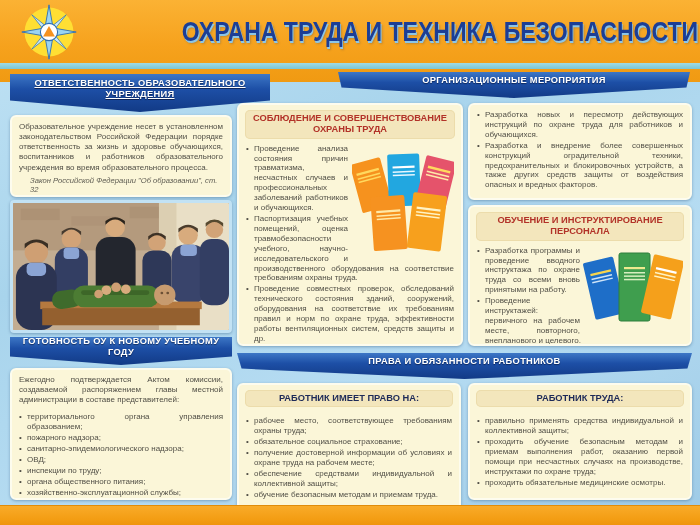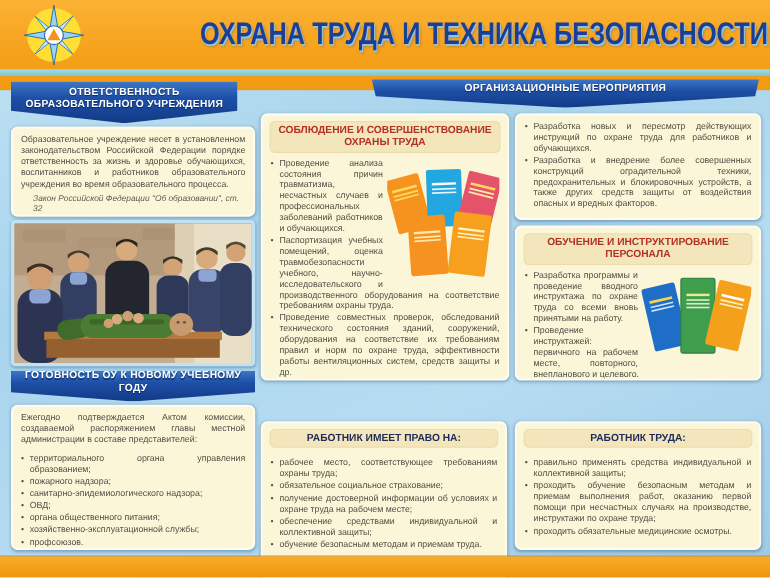--- a/index.html
+++ b/index.html
@@ -43,21 +43,21 @@
   .ribbon{
     position:absolute; color:#fff; font-weight:700; text-align:center;
     display:flex; align-items:center; justify-content:center;
     background:linear-gradient(180deg,#3d77c6 0%,#1d4fa6 40%,#123a86 100%);
     font-size:9.3px; line-height:1.22; letter-spacing:.3px;
     text-shadow:0 1px 1px rgba(0,0,20,.5);
   }
   .ribbon.notch{ clip-path:polygon(0 0,100% 0,100% 70%,50% 100%,0 70%); padding:0 8px 8px; }
   .ribbon.wide { clip-path:polygon(0 0,100% 0,99% 60%,50% 100%,1% 60%); padding:0 8px 9px; }
 
-  .r-left-1 { left:10px;  top:74px;  width:206px; height:38px; }
+  .r-left-1 { left:10px;  top:74px;  width:260px; height:38px;text-decoration:underline; }
   .r-left-2 { left:10px;  top:337px; width:222px; height:28px; }
   .r-org    { left:338px; top:72px;  width:352px; height:26px; }
   .r-rights { left:237px; top:353px; width:455px; height:26px; }
 
   
   .panel{
     position:absolute; background:#fbf6d8; border:2px solid #fdfcee;
     border-radius:6px; overflow:hidden;
     box-shadow:0 1px 3px rgba(50,90,130,.45);
   }
@@ -190,20 +190,21 @@
 
   <div class="ribbon notch r-left-2">ГОТОВНОСТЬ ОУ К НОВОМУ УЧЕБНОМУ ГОДУ</div>
 
   <div class="panel p-left-2">
     <div class="p-text">Ежегодно подтверждается Актом комиссии, создаваемой распоряжением главы местной администрации в составе представителей:</div>
     <ul class="blist">
       <li>территориального органа управления образованием;</li>
       <li>пожарного надзора;</li>
       <li>санитарно-эпидемиологического надзора;</li>
       <li>ОВД;</li>
+      <li>инспекции по труду;</li>
       <li>органа общественного питания;</li>
       <li>хозяйственно-эксплуатационной службы;</li>
       <li>профсоюзов.</li>
     </ul>
   </div>
 
   <div class="ribbon wide r-org">ОРГАНИЗАЦИОННЫЕ МЕРОПРИЯТИЯ</div>
 
   <div class="panel p-mid">
     <div class="inner-head red">СОБЛЮДЕНИЕ И СОВЕРШЕНСТВОВАНИЕ ОХРАНЫ ТРУДА</div>
@@ -285,20 +286,21 @@
         </svg>
       </span>
       <ul class="blist" style="padding:0;">
         <li>Разработка программы и проведение вводного инструктажа по охране труда со всеми вновь принятыми на работу.</li>
         <li>Проведение инструктажей: первичного на рабочем месте, повторного, внепланового и целевого.</li>
 
       </ul>
     </div>
   </div>
 
+  <div class="ribbon wide r-rights">ПРАВА И ОБЯЗАННОСТИ РАБОТНИКОВ</div>
 
   <div class="panel p-bleft">
     <div class="inner-head navy">РАБОТНИК ИМЕЕТ ПРАВО НА:</div>
     <ul class="blist">
       <li>рабочее место, соответствующее требованиям охраны труда;</li>
       <li>обязательное социальное страхование;</li>
       <li>получение достоверной информации об условиях и охране труда на рабочем месте;</li>
       <li>обеспечение средствами индивидуальной и коллективной защиты;</li>
       <li>обучение безопасным методам и приемам труда.</li>
     </ul>

